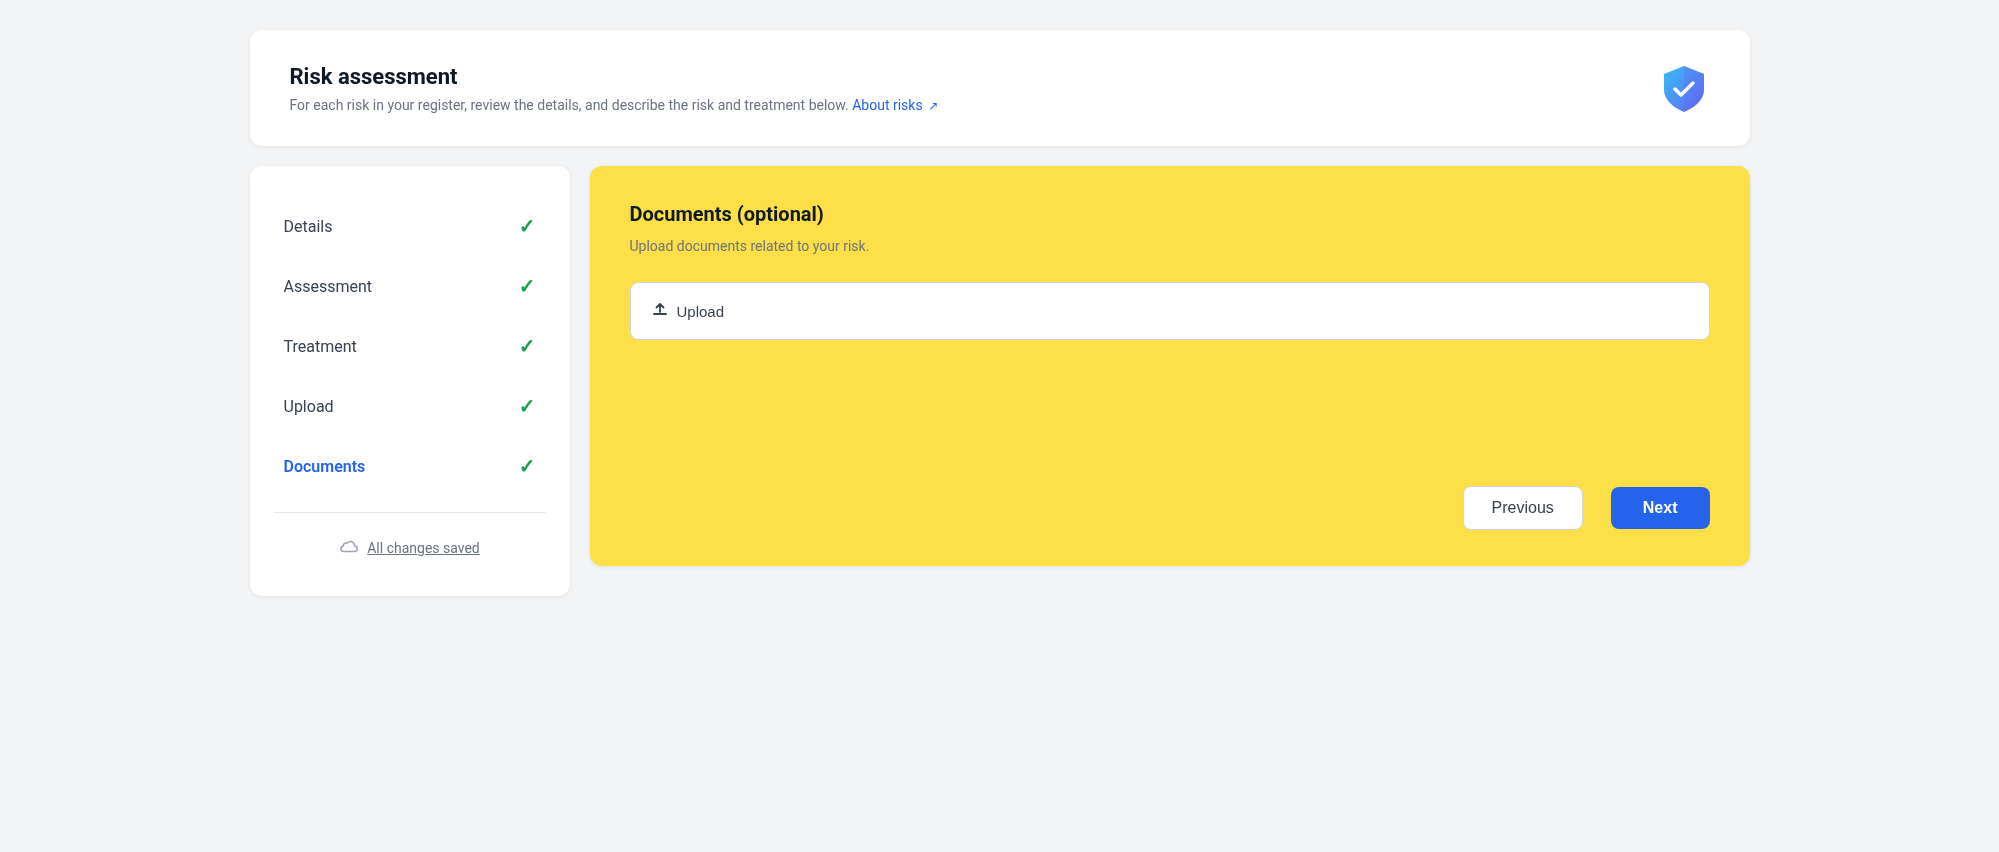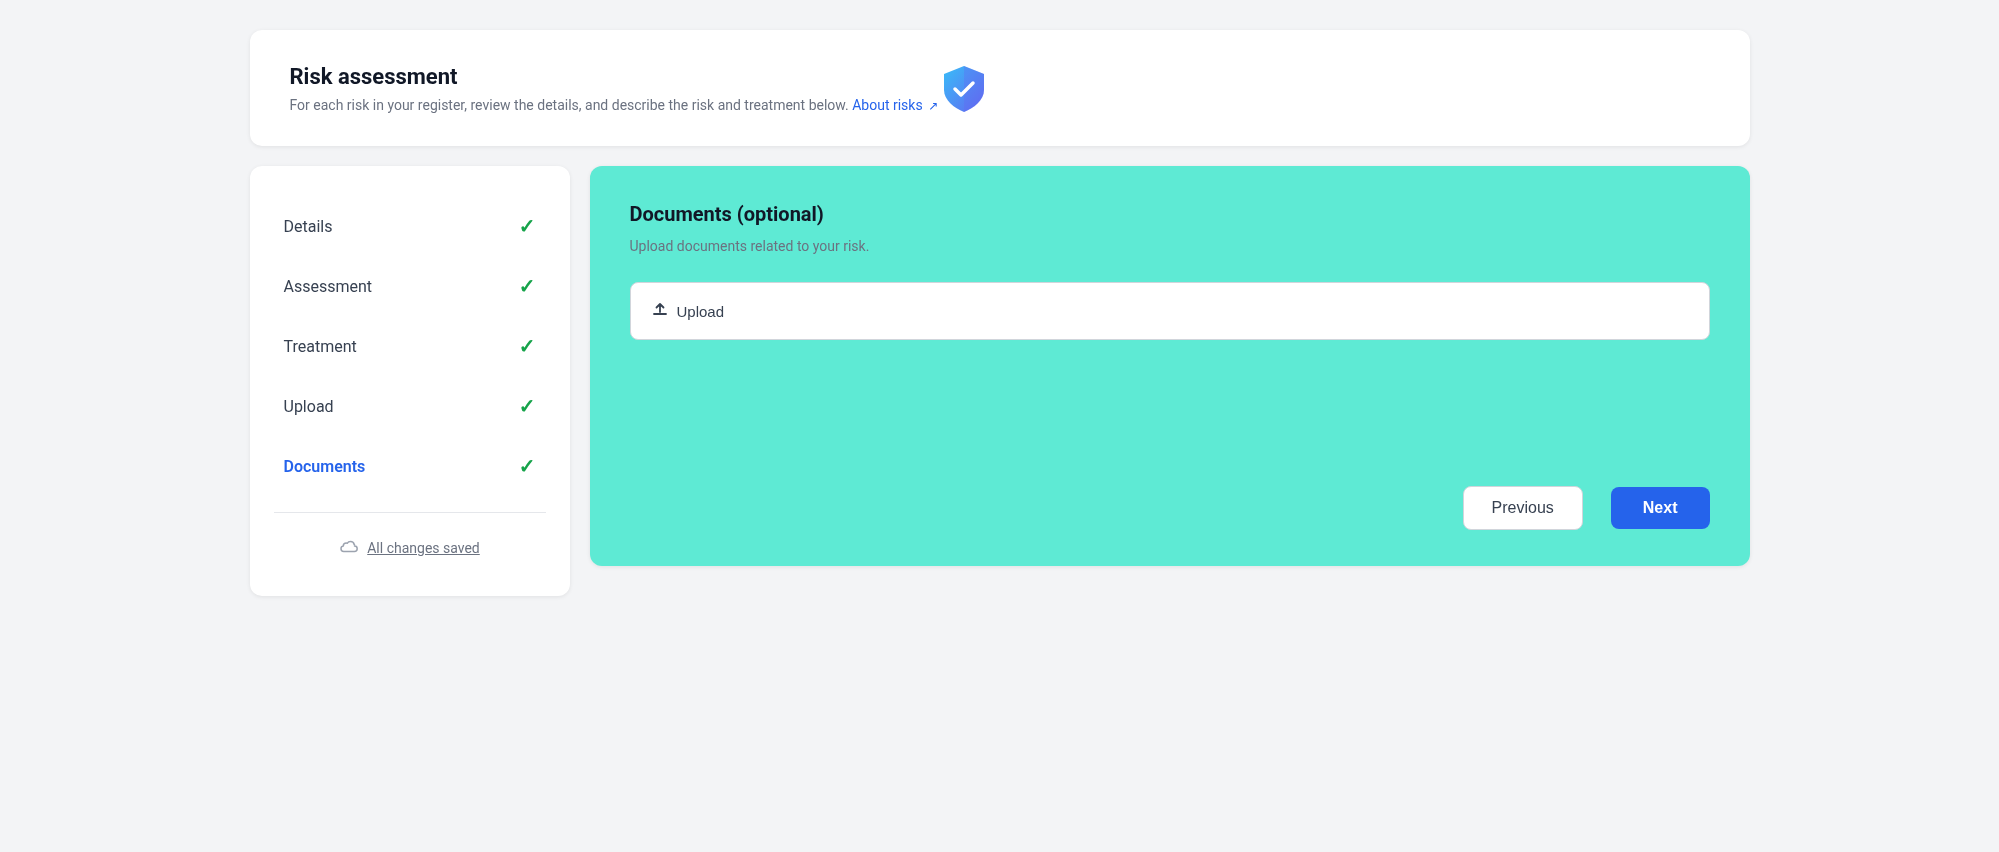--- a/index.html
+++ b/index.html
@@ -26,20 +26,21 @@
       gap: 20px;
     }
 
     
     .header-card {
       background: #ffffff;
       border-radius: 12px;
       padding: 32px 40px;
       display: flex;
       align-items: center;
+      justify-content: space-between;
       box-shadow: 0 1px 4px rgba(0,0,0,0.08);
     }
 
     .header-text h1 {
       font-size: 22px;
       font-weight: 700;
       color: #111827;
       margin-bottom: 8px;
     }
 
@@ -126,21 +127,21 @@
       text-decoration: underline;
     }
 
     .cloud-icon {
       font-size: 18px;
       color: #9ca3af;
     }
 
     
     .main-panel {
-      background: #5eead4;
+      background: #fde047;
       border-radius: 12px;
       padding: 36px 40px;
       box-shadow: 0 1px 4px rgba(0,0,0,0.08);
       flex: 1;
       display: flex;
       flex-direction: column;
       min-height: 400px;
     }
 
     .panel-title {

